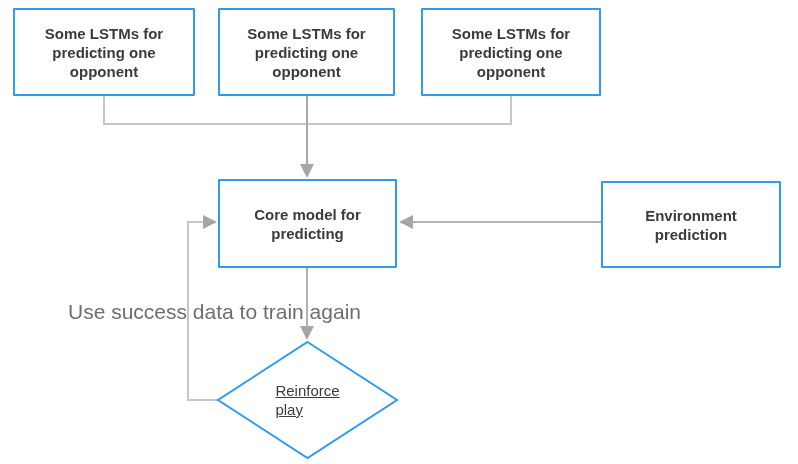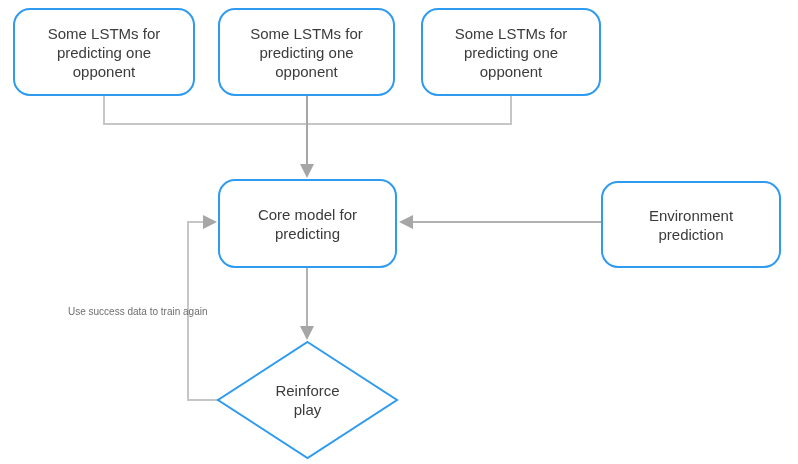--- a/index.html
+++ b/index.html
@@ -61,46 +61,47 @@
     position: absolute;
     box-sizing: border-box;
     display: flex;
     align-items: center;
     justify-content: center;
     text-align: center;
   }
   .node.rect {
     background: var(--node-fill);
     border: 2px solid var(--node-border);
-    border-radius: 17px;
+    border-radius: 1px;
+    font-weight: bold;
   }
   .node-label {
     display: block;
     white-space: pre-line;
     font-size: 15px;
     line-height: 19px;
     color: var(--node-text);
   }
   .diamond-wrap {
     position: absolute;
   }
   .diamond-wrap .node-label {
     position: absolute;
     left: 0;
     top: 0;
     width: 100%;
     height: 100%;
     display: flex;
     align-items: center;
     justify-content: center;
-    text-align: center;
+    text-decoration: underline;
   }
   .edge-label {
     position: absolute;
-    font-size: 10px;
+    font-size: 21px;
     line-height: 18px;
     color: var(--edge-label-text);
     white-space: nowrap;
   }
 </style>
 </head>
 <body>
 
 <div class="canvas">
 

